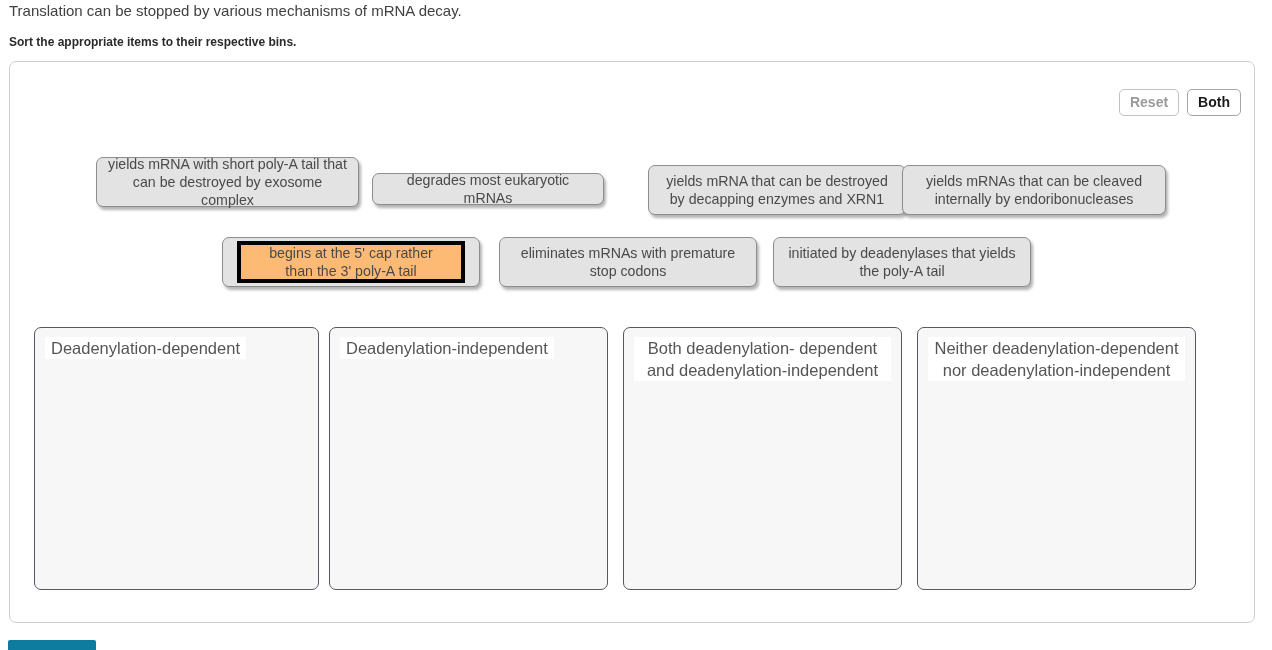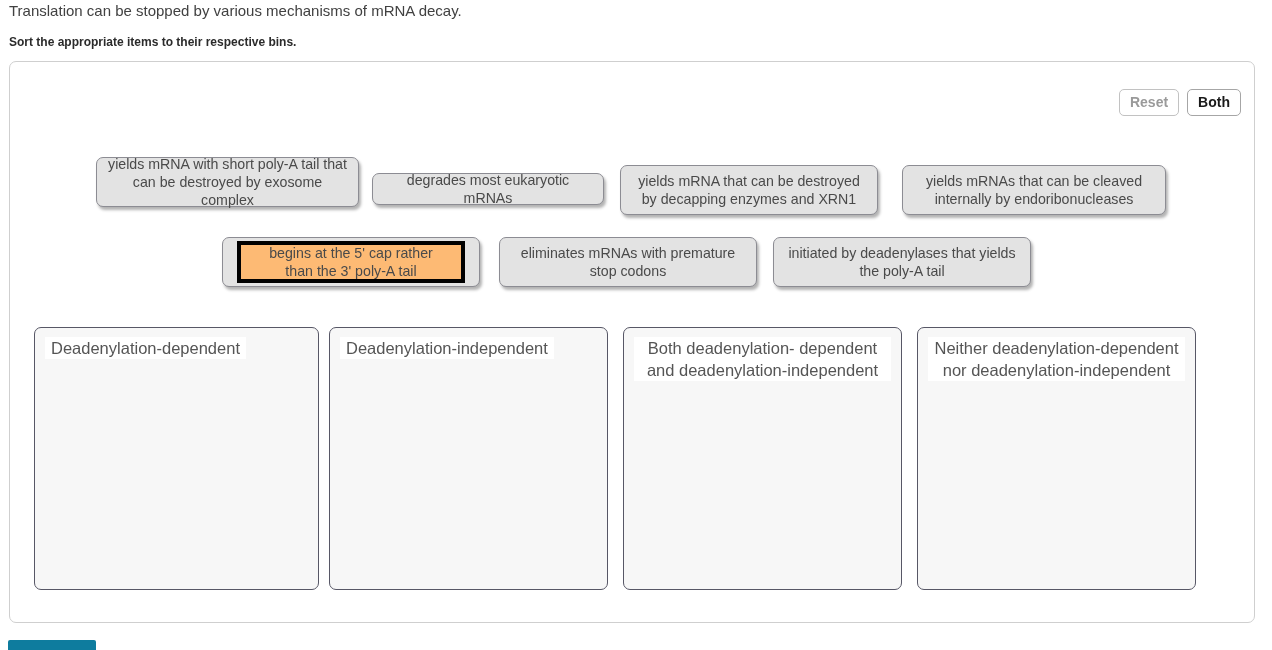--- a/index.html
+++ b/index.html
@@ -174,21 +174,21 @@
   </div>
 
   <div class="item" style="left:86px; top:95px; width:263px; height:50px;">
     <span>yields mRNA with short poly-A tail that can be destroyed by exosome complex</span>
   </div>
 
   <div class="item" style="left:362px; top:111px; width:232px; height:32px;">
     <span>degrades most eukaryotic mRNAs</span>
   </div>
 
-  <div class="item" style="left:610px; top:103px; width:258px; height:50px;align-items:center;">
+  <div class="item" style="left:638px; top:103px; width:258px; height:50px;align-items:center;">
     <span>yields mRNA that can be destroyed by decapping enzymes and XRN1</span>
   </div>
 
   <div class="item" style="left:892px; top:103px; width:264px; height:50px;">
     <span>yields mRNAs that can be cleaved internally by endoribonucleases</span>
   </div>
 
   <div class="item selected" style="left:212px; top:175px; width:258px; height:50px;">
     <span class="sel-inner">begins at the 5' cap rather than the 3' poly-A tail</span>
   </div>

